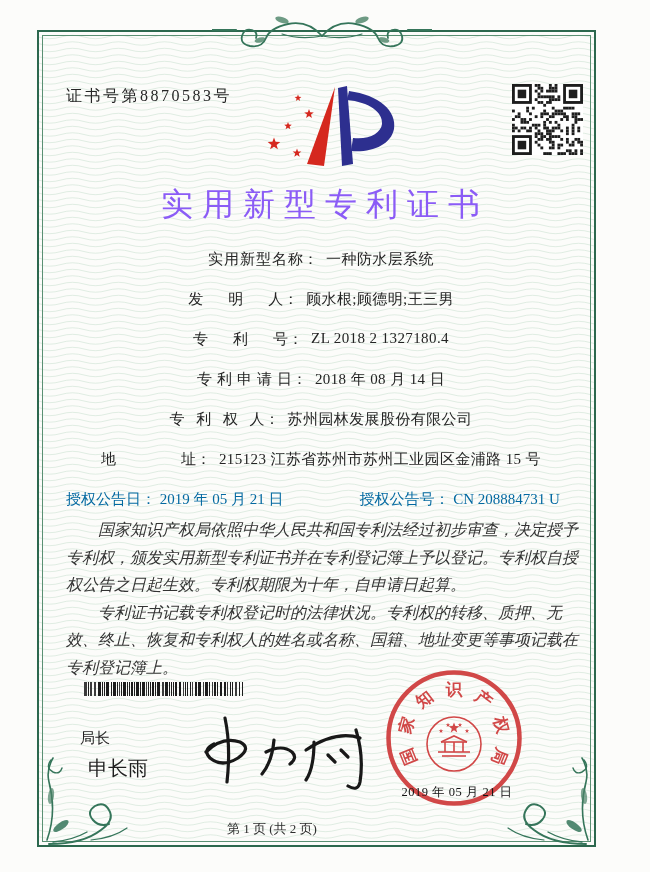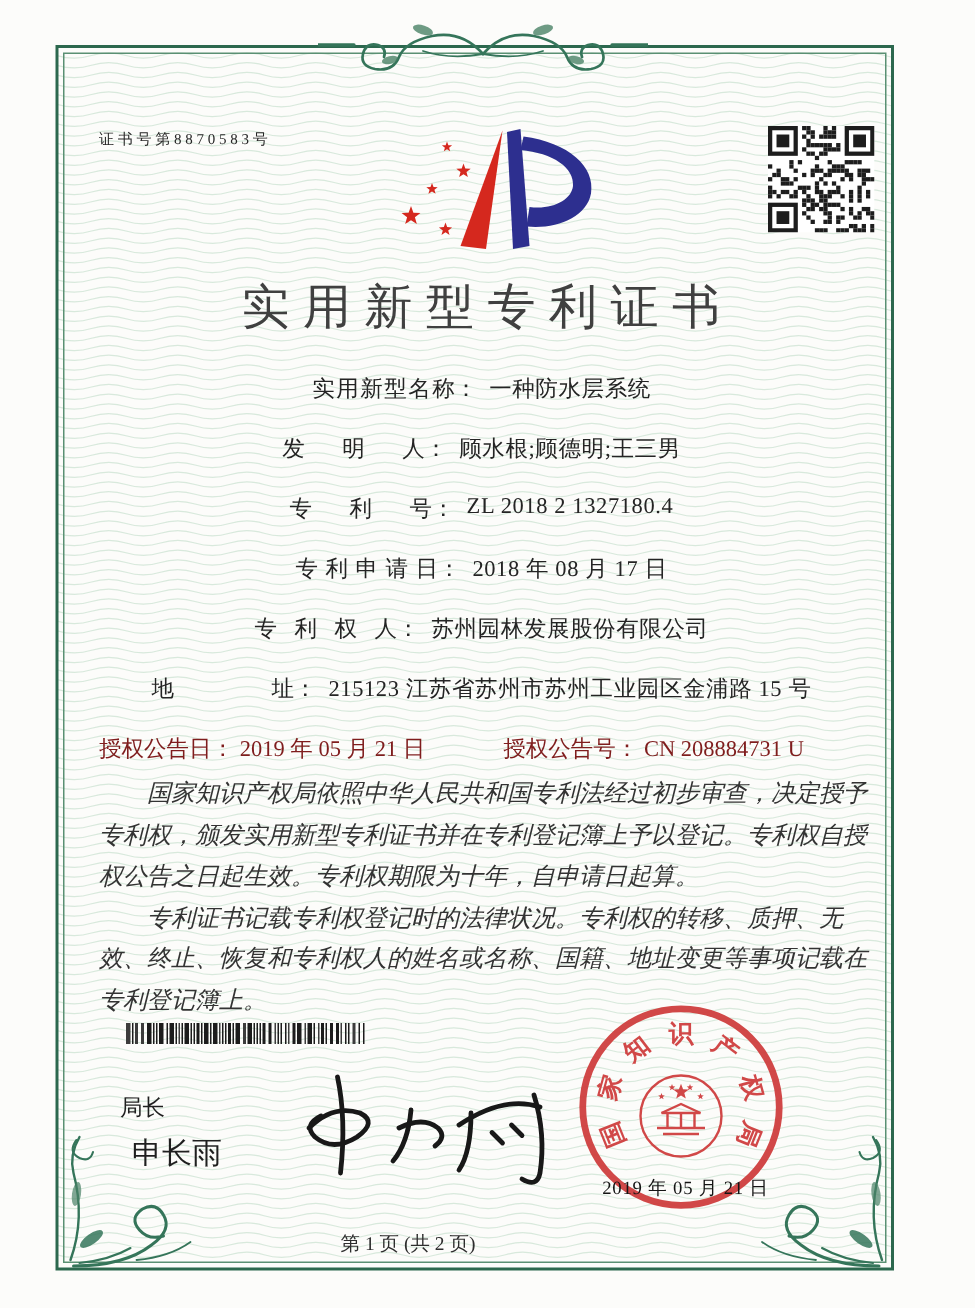--- a/index.html
+++ b/index.html
@@ -17,37 +17,37 @@
   .frame { position:absolute; z-index:1; pointer-events:none; }
   .frame-outer { left:37px; top:30px; width:559px; height:817px; border:2px solid #2c684e; }
   .frame-inner { left:42px; top:35px; width:549px; height:807px; border:1px solid #5a9073; }
 
   .ornament { position:absolute; z-index:2; }
   .ornament-top { left:212px; top:10px; }
   .corner-bl  { left:39px;  top:754px; }
   .corner-br  { left:496px; top:754px; transform:scaleX(-1); }
 
   .cert-number { position:absolute; left:66px; top:86px; z-index:3;
-    font-size:10px; letter-spacing:2.5px; color:#262626; }
+    font-size:16px; letter-spacing:2.5px; color:#262626; }
 
   .logo-svg { position:absolute; left:250px; top:80px; z-index:3; }
   .qr-svg   { position:absolute; left:512px; top:84px; z-index:3; }
 
   .doc-title { position:absolute; left:0; right:0; top:183px; z-index:3;
-    text-align:center; font-size:32px; letter-spacing:9px; font-weight:500; color:#404040; }
+    text-align:center; font-size:32px; letter-spacing:9px; font-weight:500; color:#8b5cf6; }
 
   .fields { position:absolute; left:66px; top:250px; width:510px; z-index:3; }
   .field-row { display:flex; height:40px; align-items:flex-start;
     font-size:15px; color:#242424;justify-content:center; }
   .f-label { display:inline-block; width:95px; text-align:justify; text-align-last:justify; }
   .f-colon { margin-right:8px; }
   .f-value { letter-spacing:.4px; white-space:nowrap; }
 
   .grant-row { position:absolute; left:66px; top:490px; z-index:3;
-    display:flex; gap:52px; font-size:15px; color:#7f1d1d; white-space:nowrap; }
+    display:flex; gap:76px; font-size:15px; color:#0369a1; white-space:nowrap; }
 
   .body-text { position:absolute; left:66px; top:516px; width:522px; z-index:3;
     font-size:16px; line-height:27.5px; color:#333; font-style:italic; }
   .body-text p { text-indent:2em; }
 
   .barcode-svg { position:absolute; left:84px; top:682px; z-index:3; }
 
   .sig-title { position:absolute; left:80px; top:729px; z-index:3; font-size:15px;
     font-family:"Liberation Sans", sans-serif; color:#1f1f1f; }
   .sig-name  { position:absolute; left:88px; top:755px; z-index:3; font-size:20px;
@@ -320,21 +320,21 @@
       <span class="f-value">顾水根;顾德明;王三男</span>
     </div>
     <div class="field-row">
       <span class="f-label">专利号</span>
         <span class="f-colon">：</span>
       <span class="f-value">ZL 2018 2 1327180.4</span>
     </div>
     <div class="field-row">
       <span class="f-label">专利申请日</span>
         <span class="f-colon">：</span>
-      <span class="f-value">2018 年 08 月 17 日</span>
+      <span class="f-value">2018 年 08 月 14 日</span>
     </div>
     <div class="field-row">
       <span class="f-label">专利权人</span>
         <span class="f-colon">：</span>
       <span class="f-value">苏州园林发展股份有限公司</span>
     </div>
     <div class="field-row">
       <span class="f-label">地址</span>
         <span class="f-colon">：</span>
       <span class="f-value">215123 江苏省苏州市苏州工业园区金浦路 15 号</span>

